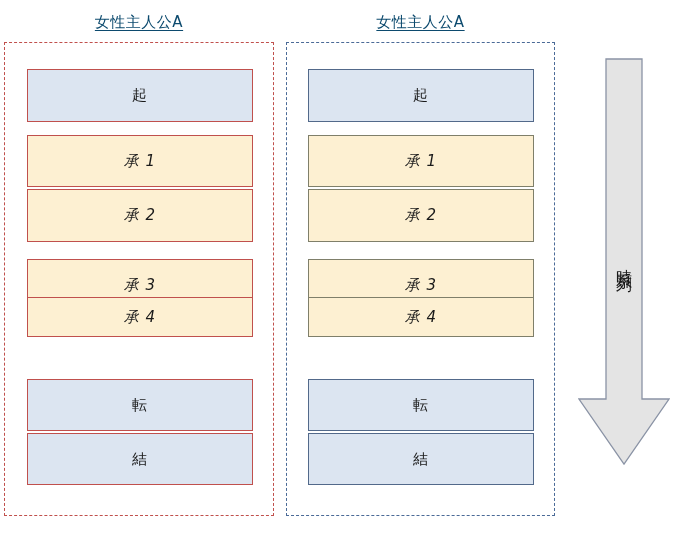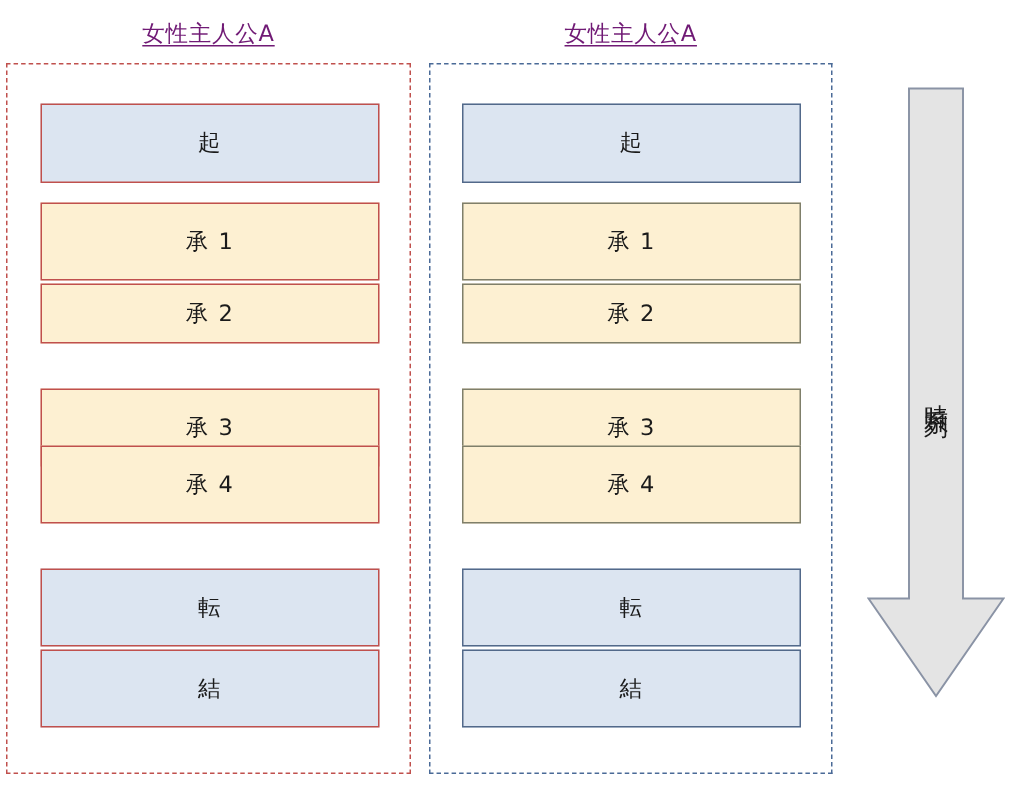--- a/index.html
+++ b/index.html
@@ -13,21 +13,21 @@
     position: relative;
     font-family: "DejaVu Sans", "Liberation Sans", sans-serif;
     overflow: hidden;
   }
 
   
   .col-title {
     position: absolute;
     top: 13px;
     font-size: 15px;
-    color: #701a75;
+    color: #0c4a6e;
     text-align: center;
     text-decoration: underline;
     text-underline-offset: 3px;
     letter-spacing: 0.5px;
     white-space: nowrap;
   }
   #title-left  { left: 4px;   width: 270px; }
   #title-right { left: 286px; width: 269px; }
 
   
@@ -70,29 +70,29 @@
     border-style: solid;
   }
   
   #group-left  .stage { left: 22px; width: 226px; }
   
   #group-right .stage { left: 21px; width: 226px; }
 
   
   .s-ki    { top: 26px;  height: 53px; }
   .s-sho1  { top: 92px;  height: 52px; }
-  .s-sho2  { top: 146px; height: 40px; }
+  .s-sho2  { top: 146px; height: 53px; }
   .s-sho3  { top: 200px; height: 52px; margin-top: 16px; }
-  .s-sho4  { top: 254px; height: 52px; }
+  .s-sho4  { top: 254px; height: 40px; }
   .s-ten   { top: 336px; height: 52px; }
   .s-ketsu { top: 390px; height: 52px; }
 
   
   .fill-blue   { background: #dce5f1; }
-  .fill-yellow { background: #fdf0d2; }
+  .fill-yellow { background: #fdf0d2; font-style: italic; }
 
   
   #group-left  .stage { border-color: #c0504d; }
   #group-right .stage { border-color: #52698a; }
   #group-right .fill-yellow { border-color: #7f7f6a; }
 
   
   #timeline-arrow {
     position: absolute;
     left: 578px;

